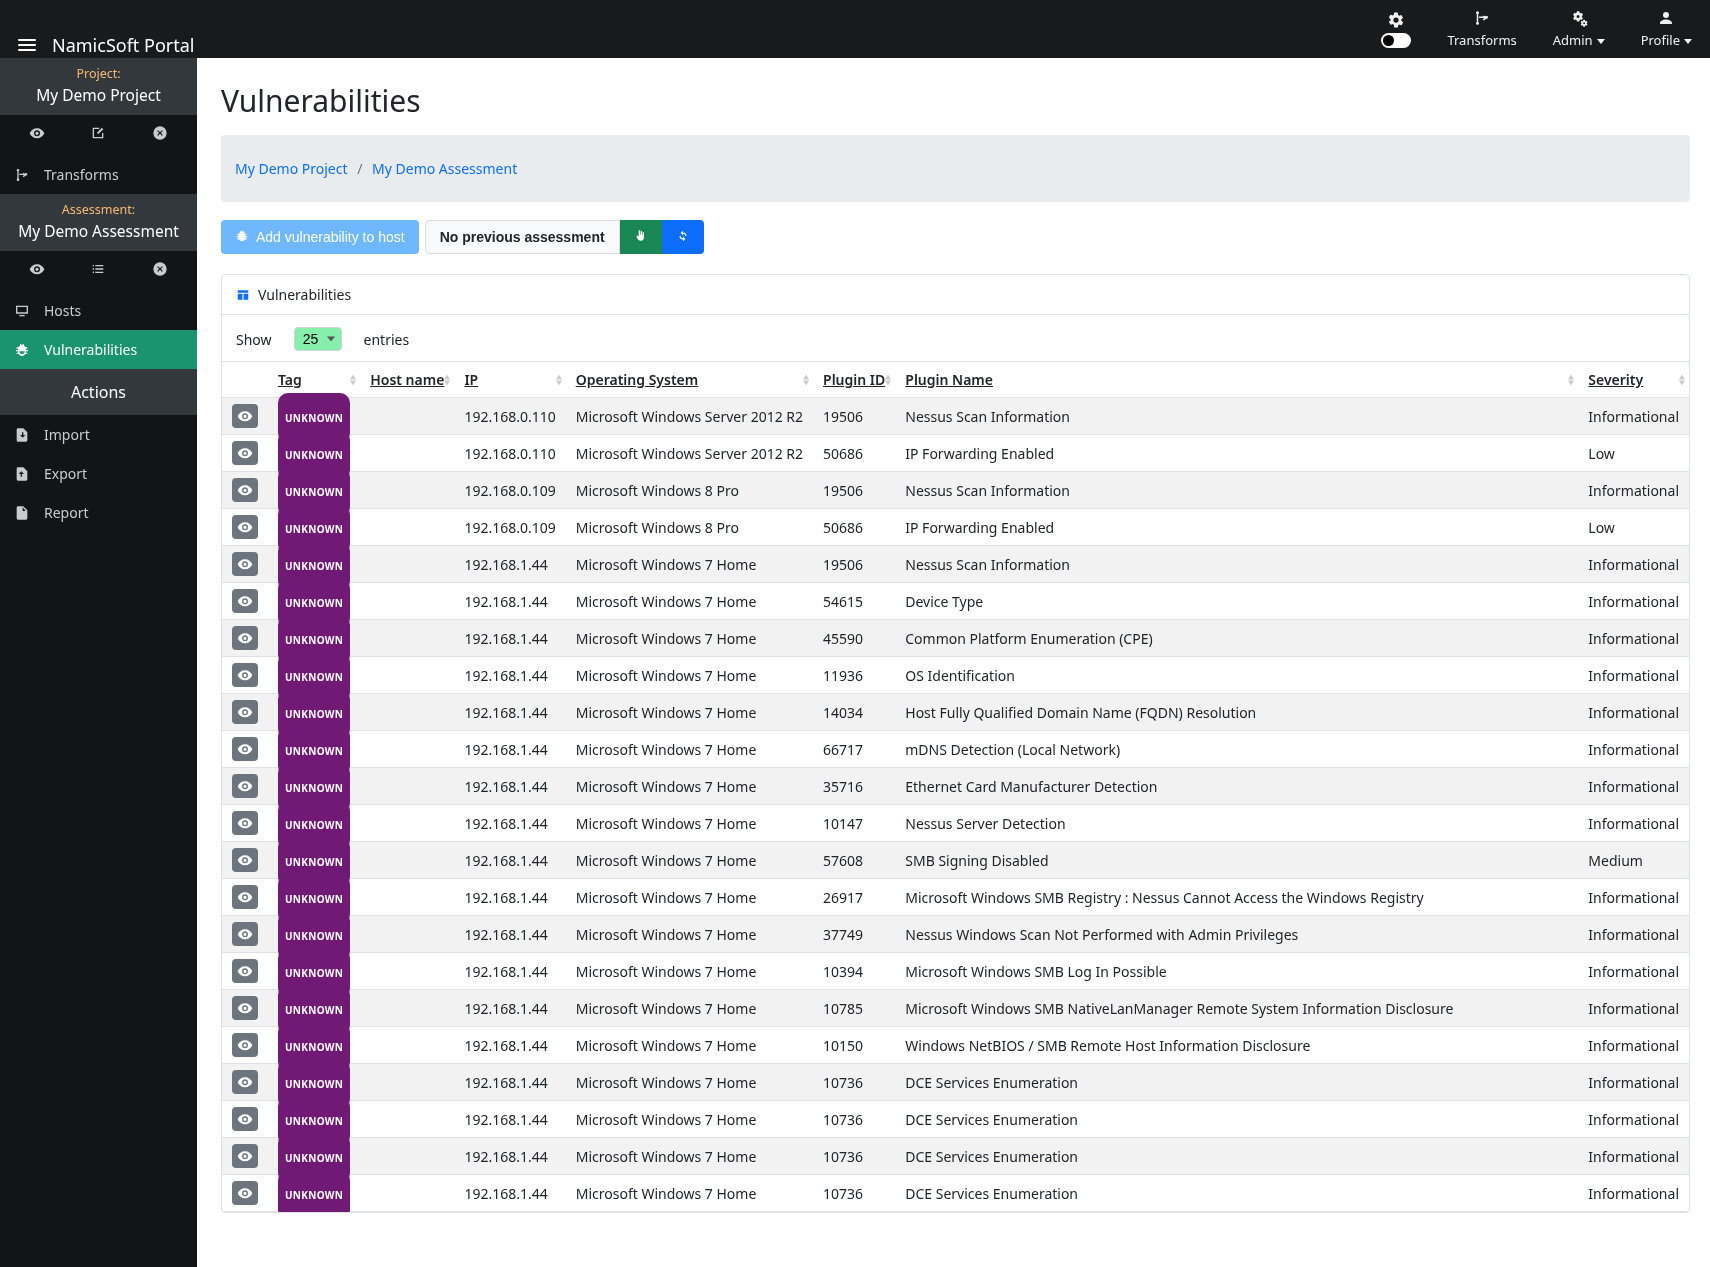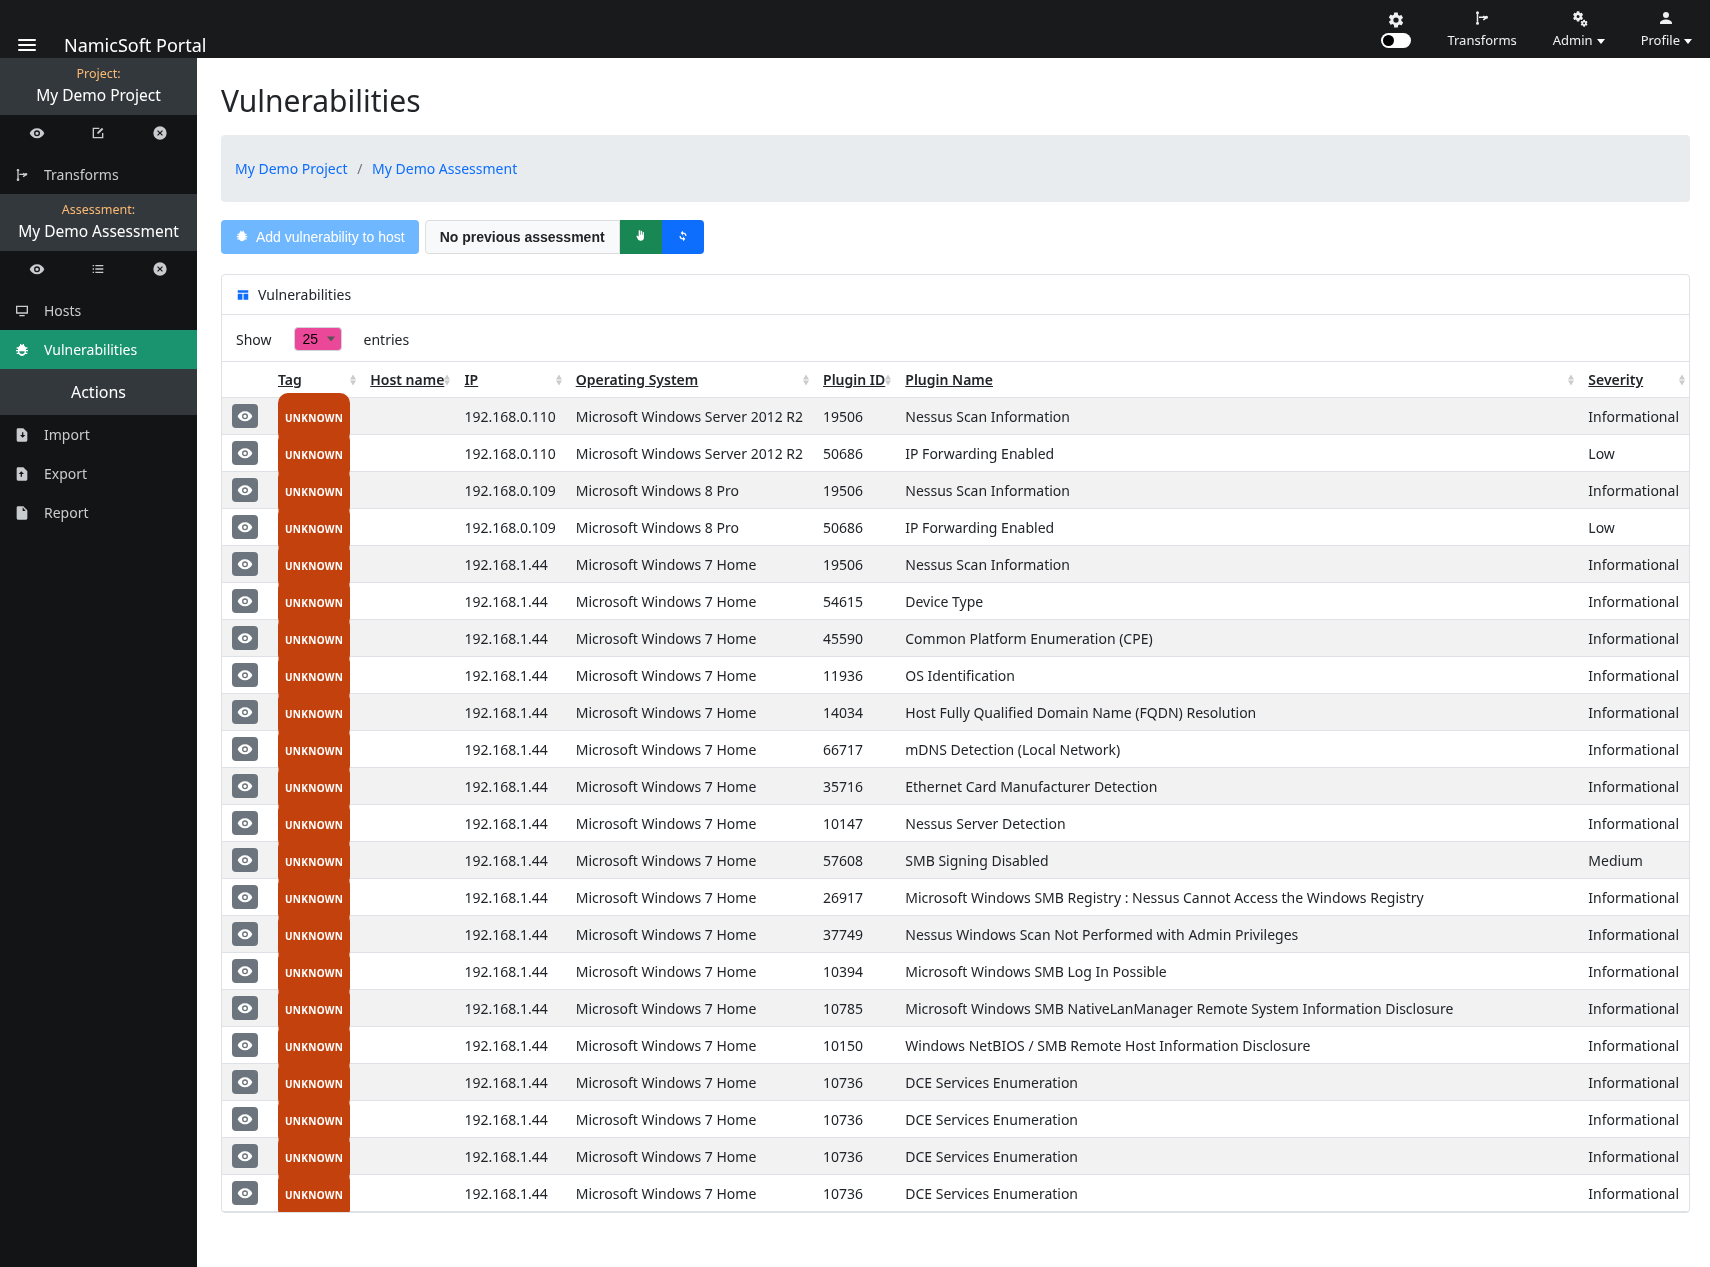--- a/index.html
+++ b/index.html
@@ -11,21 +11,21 @@
 }
 .topbar {
   display: flex;
   align-items: center;
   justify-content: space-between;
   background: #181a1c;
   color: #fff;
   height: 58px;
   padding: 0 18px;
 }
-.topbar-left { display: flex; align-items: center; gap: 28px; margin-top: 32px; }
+.topbar-left { display: flex; align-items: center; gap: 16px; margin-top: 32px; }
 .hamburger { display: inline-flex; flex-direction: column; gap: 3px; cursor: pointer; }
 .hamburger span { display: block; width: 18px; height: 2px; background: #fff; border-radius: 1px; }
 .brand { font-size: 18px; font-weight: 400; color: #fff; }
 .topbar-right { display: flex; align-items: center; gap: 36px; }
 .top-item { display: flex; flex-direction: column; align-items: center; gap: 4px; cursor: pointer; color: #f0f0f0; font-size: 13px; }
 .top-item svg { width: 18px; height: 18px; fill: #f0f0f0; }
 .toggle-pill { width: 30px; height: 15px; background: #fff; border-radius: 8px; position: relative; }
 .toggle-knob { width: 11px; height: 11px; background: #000; border-radius: 50%; position: absolute; top: 2px; left: 2px; }
 .caret { display: inline-block; margin-left: 4px; width: 0; height: 0; border-left: 4px solid transparent; border-right: 4px solid transparent; border-top: 5px solid #fff; vertical-align: middle; }
 .layout { display: flex; }
@@ -65,40 +65,40 @@
 .btn-green { background: #198754; color: #fff; border-radius: 4px 0 0 4px; }
 .btn-blue { background: #0d6efd; color: #fff; border-radius: 0 4px 4px 0; }
 .btn-group { display: inline-flex; }
 .btn-group .btn { border-radius: 0; }
 .btn-group .btn:first-child { border-radius: 4px 0 0 4px; }
 .btn-group .btn:last-child { border-radius: 0 4px 4px 0; }
 .panel { border: 1px solid #dee2e6; border-radius: 4px; }
 .panel-head { padding: 10px 14px; border-bottom: 1px solid #dee2e6; font-size: 14px; display: flex; align-items: center; gap: 8px; }
 .panel-head svg { width: 14px; height: 14px; fill: #0d6efd; }
 .length-ctrl { display: flex; align-items: center; gap: 22px; padding: 12px 14px 10px; font-size: 14px; }
-.length-ctrl select { padding: 3px 22px 3px 8px; border: 1px solid #ced4da; border-radius: 4px; font-size: 14px; appearance: none; background: #ec4899; }
+.length-ctrl select { padding: 3px 22px 3px 8px; border: 1px solid #ced4da; border-radius: 4px; font-size: 14px; appearance: none; background: #86efac; text-align: center; }
 .select-wrap { position: relative; display: inline-block; }
 .select-arrow { position: absolute; right: 7px; top: 50%; transform: translateY(-50%); pointer-events: none; width: 0; height: 0; border-left: 4px solid transparent; border-right: 4px solid transparent; border-top: 5px solid #555; }
 .tbl-wrap { overflow-x: auto; }
 table.data { width: 100%; border-collapse: collapse; font-size: 14px; }
 table.data th {
   text-align: left; padding: 8px 10px; border-bottom: 1px solid #dee2e6;
   border-top: 1px solid #dee2e6; font-weight: 600; position: relative;
   white-space: nowrap;
   text-decoration: underline;
 }
 table.data th .sort-icons { position: absolute; right: 4px; top: 50%; transform: translateY(-50%); display: flex; flex-direction: column; gap: 1px; opacity: 0.25; }
 table.data th .tri { width: 0; height: 0; border-left: 3.5px solid transparent; border-right: 3.5px solid transparent; }
 .tri.up { border-bottom: 5px solid #333; }
 .tri.down { border-top: 5px solid #333; }
 table.data td { padding: 6px 10px; border-bottom: 1px solid #dee2e6; white-space: nowrap; }
 table.data tbody tr:nth-child(odd) { background: #f2f2f3; }
 .eye-btn { background: #6c757d; border-radius: 4px; width: 26px; height: 24px; display: inline-flex; align-items: center; justify-content: center; cursor: pointer; }
 .eye-btn svg { width: 16px; height: 16px; fill: #fff; }
-.tag-pill { background: #c2410c; color: #fff; font-size: 10px; font-weight: 700; padding: 18px 7px; border-radius: 10px; letter-spacing: 0.3px; }
+.tag-pill { background: #701a75; color: #fff; font-size: 10px; font-weight: 700; padding: 18px 7px; border-radius: 10px; letter-spacing: 0.3px; }
 th.col-view { width: 34px; }
 th.col-tag { width: 68px; }
 th.col-host { width: 80px; }
 th.col-ip { width: 82px; }
 th.col-os { width: 190px; }
 th.col-pid { width: 72px; }
 th.col-sev { width: 80px; }
 .icon-btn svg { width: 14px; height: 14px; fill: #fff; }
 </style>
 </head>

